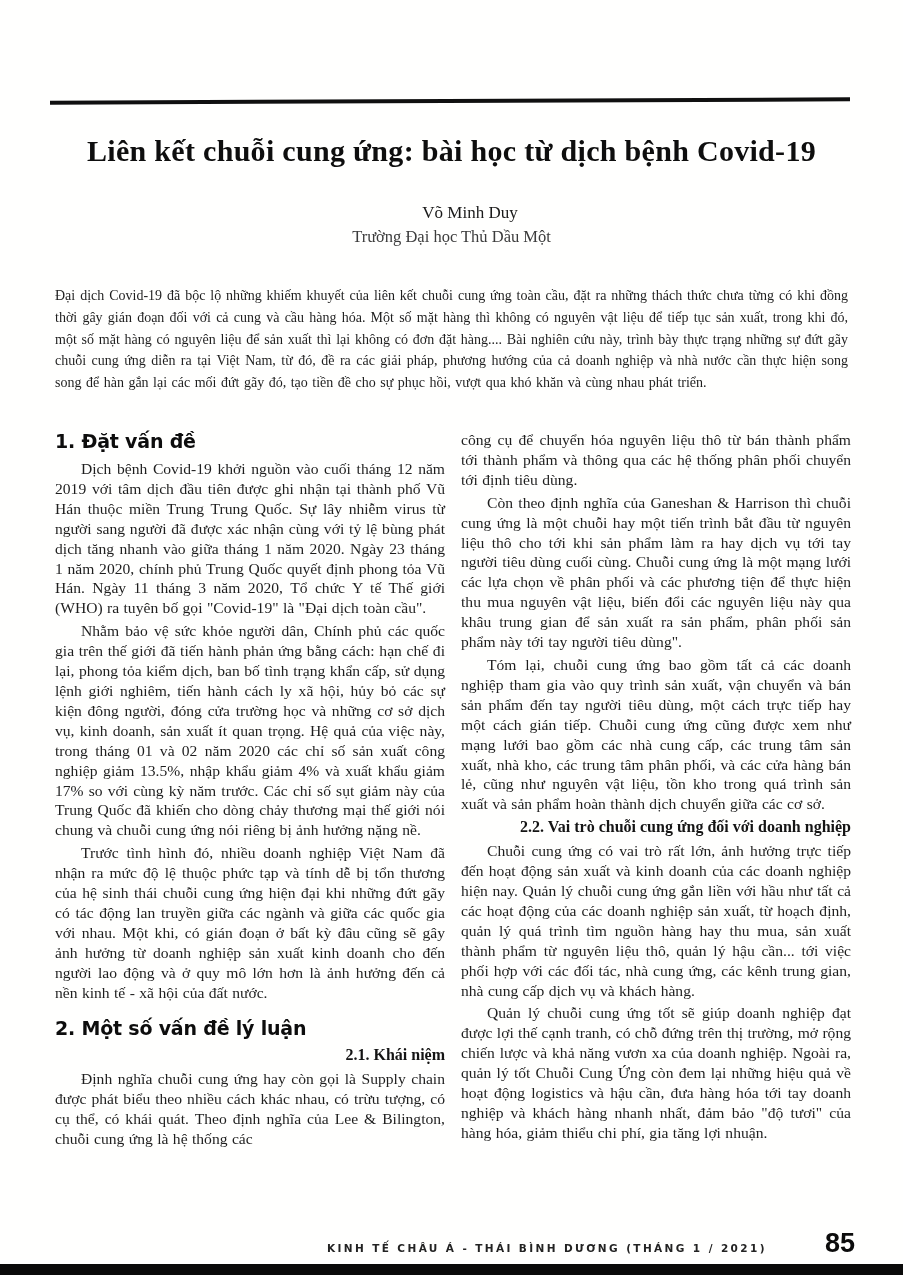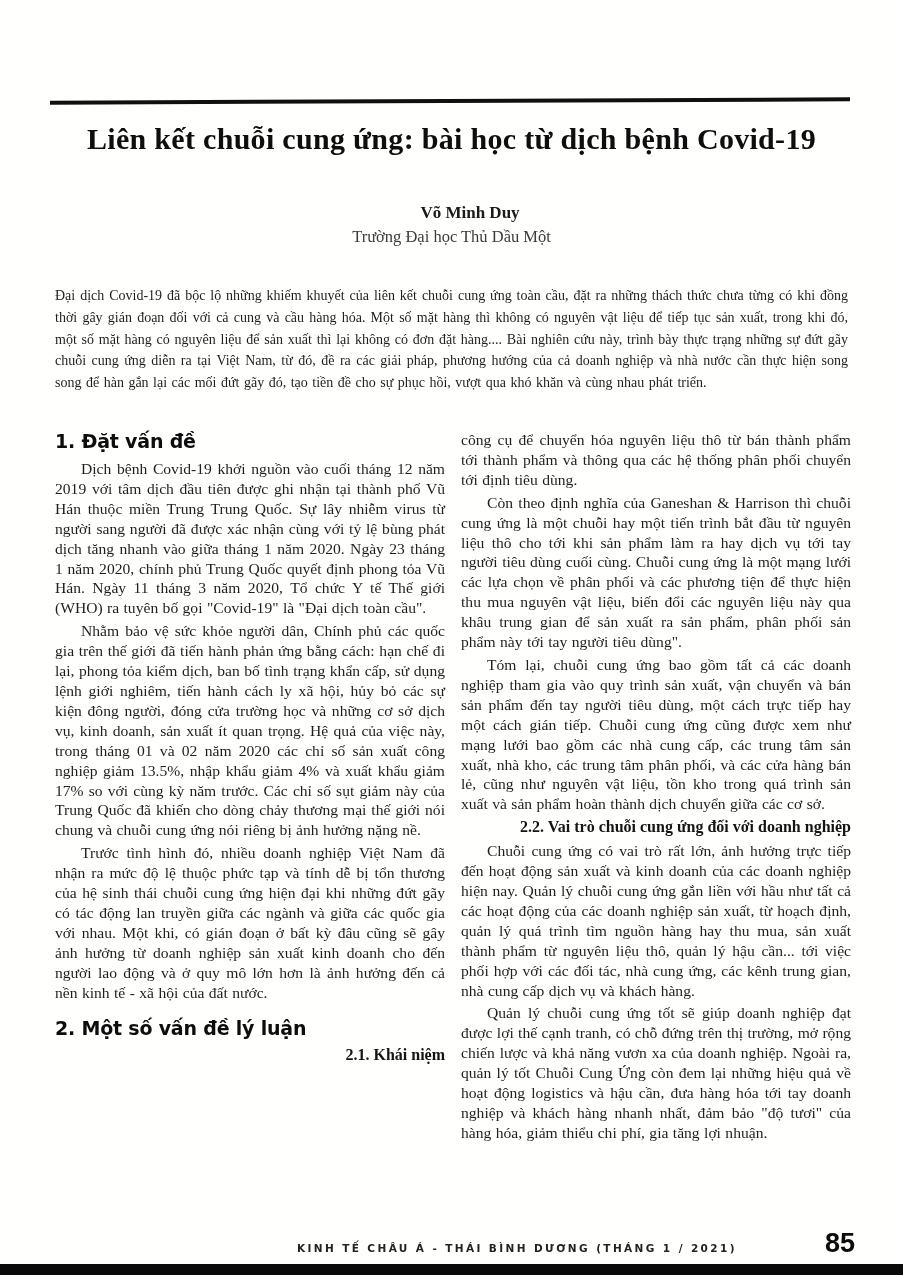--- a/index.html
+++ b/index.html
@@ -13,25 +13,25 @@
     -webkit-font-smoothing:antialiased;
   }
   .top-rule{
     position:absolute;left:50px;top:99px;width:800px;height:4px;
     background:#101010;transform:rotate(-0.25deg);
   }
   .title{
     position:absolute;left:0;right:0;top:118px;
     text-align:center;
     font-size:30px;font-weight:bold;letter-spacing:0.3px;
-    color:#0e0e0e;margin:4px;
+    color:#0e0e0e;margin:16px;
   }
   .author{
     position:absolute;left:0;right:0;top:203px;
-    text-align:center;font-size:17px;font-weight:bold;color:#1a1a1a;margin:0;padding-left:37px;
+    text-align:center;font-size:17px;font-weight:normal;color:#1a1a1a;margin:0;padding-left:37px;
   }
   .affiliation{
     position:absolute;left:0;right:0;top:227px;
     text-align:center;font-size:16.5px;color:#3c3c3c;margin:0;
   }
   .abstract{
     position:absolute;left:55px;width:793px;top:285px;
     font-size:14px;line-height:21.8px;text-align:justify;
     color:#1e1e1e;margin:0;word-spacing:1px;
   }
@@ -51,21 +51,21 @@
     margin:4px 0 5px 0;text-indent:26px;text-align:right;
   }
   .col p.body{
     font-size:15.6px;line-height:19.9px;text-align:justify;
     margin:0 0 3px 0;text-indent:26px;color:#1e1e1e;
     word-spacing:0.5px;
   }
   .col p.body.cont{text-indent:0;}
   .footer{
     position:absolute;right:48px;bottom:18px;
-    display:flex;align-items:baseline;gap:88px;margin-top:21px;
+    display:flex;align-items:baseline;gap:58px;margin-top:21px;
   }
   .journal-line{
     font-family:"DejaVu Sans", sans-serif;
     font-size:10.5px;font-weight:bold;letter-spacing:2.4px;
     color:#232323;
   }
   .page-number{
     font-family:"Liberation Sans", sans-serif;
     font-size:27px;font-weight:bold;color:#0c0c0c;line-height:1;
   }
@@ -87,20 +87,21 @@
   <p class="abstract">Đại dịch Covid-19 đã bộc lộ những khiếm khuyết của liên kết chuỗi cung ứng toàn cầu, đặt ra những thách thức chưa từng có khi đồng thời gây gián đoạn đối với cả cung và cầu hàng hóa. Một số mặt hàng thì không có nguyên vật liệu để tiếp tục sản xuất, trong khi đó, một số mặt hàng có nguyên liệu để sản xuất thì lại không có đơn đặt hàng.... Bài nghiên cứu này, trình bày thực trạng những sự đứt gãy chuỗi cung ứng diễn ra tại Việt Nam, từ đó, đề ra các giải pháp, phương hướng của cả doanh nghiệp và nhà nước cần thực hiện song song để hàn gắn lại các mối đứt gãy đó, tạo tiền đề cho sự phục hồi, vượt qua khó khăn và cùng nhau phát triển.</p>
 
   <div class="columns">
     <div class="col">
       <h2 class="sec-h">1. Đặt vấn đề</h2>
       <p class="body">Dịch bệnh Covid-19 khởi nguồn vào cuối tháng 12 năm 2019 với tâm dịch đầu tiên được ghi nhận tại thành phố Vũ Hán thuộc miền Trung Trung Quốc. Sự lây nhiễm virus từ người sang người đã được xác nhận cùng với tỷ lệ bùng phát dịch tăng nhanh vào giữa tháng 1 năm 2020. Ngày 23 tháng 1 năm 2020, chính phủ Trung Quốc quyết định phong tỏa Vũ Hán. Ngày 11 tháng 3 năm 2020, Tổ chức Y tế Thế giới (WHO) ra tuyên bố gọi "Covid-19" là "Đại dịch toàn cầu".</p>
       <p class="body">Nhằm bảo vệ sức khỏe người dân, Chính phủ các quốc gia trên thế giới đã tiến hành phản ứng bằng cách: hạn chế đi lại, phong tỏa kiểm dịch, ban bố tình trạng khẩn cấp, sử dụng lệnh giới nghiêm, tiến hành cách ly xã hội, hủy bỏ các sự kiện đông người, đóng cửa trường học và những cơ sở dịch vụ, kinh doanh, sản xuất ít quan trọng. Hệ quả của việc này, trong tháng 01 và 02 năm 2020 các chỉ số sản xuất công nghiệp giảm 13.5%, nhập khẩu giảm 4% và xuất khẩu giảm 17% so với cùng kỳ năm trước. Các chỉ số sụt giảm này của Trung Quốc đã khiến cho dòng chảy thương mại thế giới nói chung và chuỗi cung ứng nói riêng bị ảnh hưởng nặng nề.</p>
       <p class="body">Trước tình hình đó, nhiều doanh nghiệp Việt Nam đã nhận ra mức độ lệ thuộc phức tạp và tính dễ bị tổn thương của hệ sinh thái chuỗi cung ứng hiện đại khi những đứt gãy có tác động lan truyền giữa các ngành và giữa các quốc gia với nhau. Một khi, có gián đoạn ở bất kỳ đâu cũng sẽ gây ảnh hưởng từ doanh nghiệp sản xuất kinh doanh cho đến người lao động và ở quy mô lớn hơn là ảnh hưởng đến cả nền kinh tế - xã hội của đất nước.</p>
       <h2 class="sec-h second">2. Một số vấn đề lý luận</h2>
       <h3 class="sub-h">2.1. Khái niệm</h3>
+      <p class="body">Định nghĩa chuỗi cung ứng hay còn gọi là Supply chain được phát biểu theo nhiều cách khác nhau, có trừu tượng, có cụ thể, có khái quát. Theo định nghĩa của Lee &amp; Bilington, chuỗi cung ứng là hệ thống các</p>
     </div>
     <div class="col">
       <p class="body cont">công cụ để chuyển hóa nguyên liệu thô từ bán thành phẩm tới thành phẩm và thông qua các hệ thống phân phối chuyển tới định tiêu dùng.</p>
       <p class="body">Còn theo định nghĩa của Ganeshan &amp; Harrison thì chuỗi cung ứng là một chuỗi hay một tiến trình bắt đầu từ nguyên liệu thô cho tới khi sản phẩm làm ra hay dịch vụ tới tay người tiêu dùng cuối cùng. Chuỗi cung ứng là một mạng lưới các lựa chọn về phân phối và các phương tiện để thực hiện thu mua nguyên vật liệu, biến đổi các nguyên liệu này qua khâu trung gian để sản xuất ra sản phẩm, phân phối sản phẩm này tới tay người tiêu dùng".</p>
       <p class="body">Tóm lại, chuỗi cung ứng bao gồm tất cả các doanh nghiệp tham gia vào quy trình sản xuất, vận chuyển và bán sản phẩm đến tay người tiêu dùng, một cách trực tiếp hay một cách gián tiếp. Chuỗi cung ứng cũng được xem như mạng lưới bao gồm các nhà cung cấp, các trung tâm sản xuất, nhà kho, các trung tâm phân phối, và các cửa hàng bán lẻ, cũng như nguyên vật liệu, tồn kho trong quá trình sản xuất và sản phẩm hoàn thành dịch chuyển giữa các cơ sở.</p>
       <h3 class="sub-h">2.2. Vai trò chuỗi cung ứng đối với doanh nghiệp</h3>
       <p class="body">Chuỗi cung ứng có vai trò rất lớn, ảnh hưởng trực tiếp đến hoạt động sản xuất và kinh doanh của các doanh nghiệp hiện nay. Quản lý chuỗi cung ứng gắn liền với hầu như tất cả các hoạt động của các doanh nghiệp sản xuất, từ hoạch định, quản lý quá trình tìm nguồn hàng hay thu mua, sản xuất thành phẩm từ nguyên liệu thô, quản lý hậu cần... tới việc phối hợp với các đối tác, nhà cung ứng, các kênh trung gian, nhà cung cấp dịch vụ và khách hàng.</p>
       <p class="body">Quản lý chuỗi cung ứng tốt sẽ giúp doanh nghiệp đạt được lợi thế cạnh tranh, có chỗ đứng trên thị trường, mở rộng chiến lược và khả năng vươn xa của doanh nghiệp. Ngoài ra, quản lý tốt Chuỗi Cung Ứng còn đem lại những hiệu quả về hoạt động logistics và hậu cần, đưa hàng hóa tới tay doanh nghiệp và khách hàng nhanh nhất, đảm bảo "độ tươi" của hàng hóa, giảm thiểu chi phí, gia tăng lợi nhuận.</p>
     </div>
   </div>

